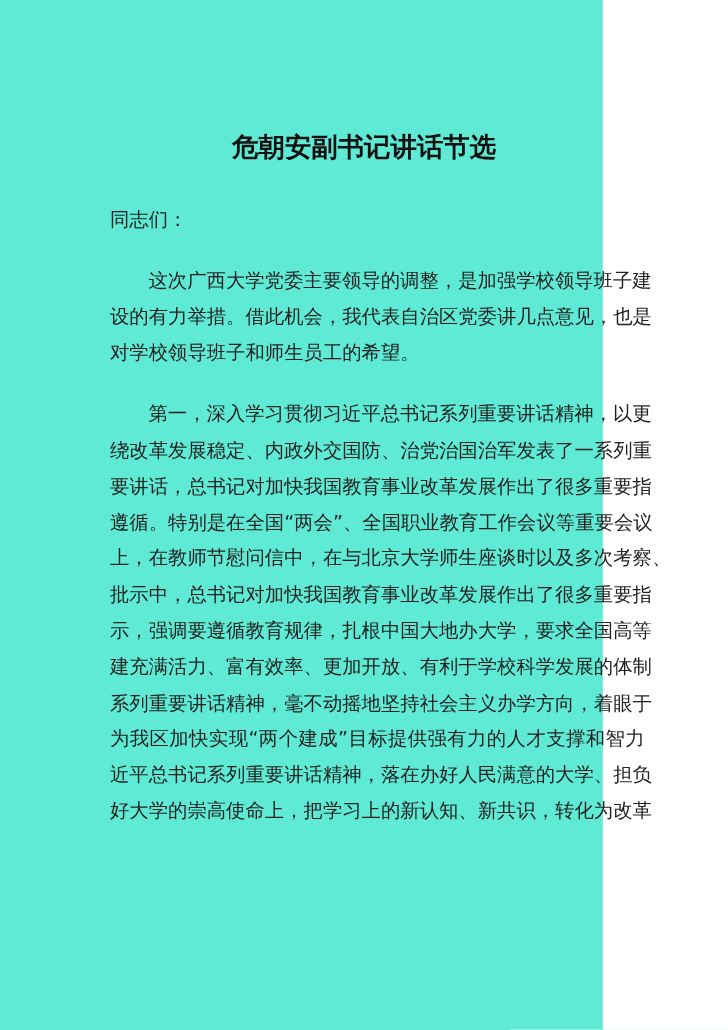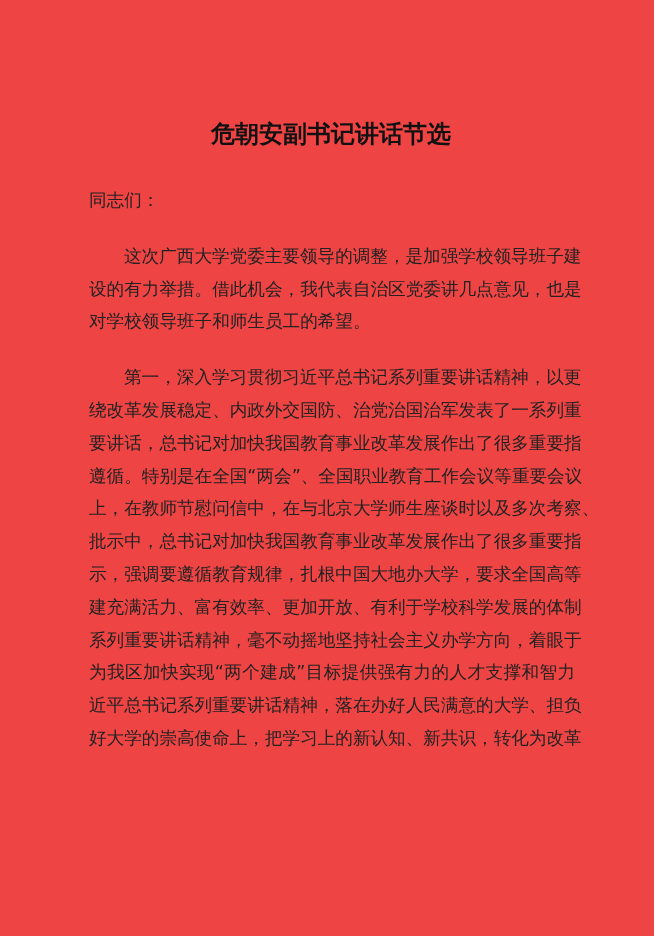--- a/index.html
+++ b/index.html
@@ -1,24 +1,24 @@
 <!DOCTYPE html>
 <html><head>
 <meta charset="utf-8">
 <style>
   html, body { margin: 0; padding: 0; background: #ffffff; }
   body { width: 662px; height: 936px; position: relative; overflow: hidden; }
-  .page { position: absolute; left: 0; top: 0; width: 654px; height: 936px; background: #ef4444; }
+  .page { position: absolute; left: 0; top: 0; width: 548px; height: 936px; background: #5eead4; }
   .title {
     position: absolute; left: 0; top: 116px; width: 662px; text-align: center;
     font-family: "DejaVu Serif", "Liberation Serif", serif; font-weight: bold;
     font-size: 24px; line-height: 36px; color: #111; letter-spacing: 0px;
   }
   .body {
-    position: absolute; left: 89px; top: 184px; width: 486px;
+    position: absolute; left: 100px; top: 184px; width: 486px;
     font-family: "DejaVu Sans", "Liberation Sans", sans-serif;
     font-size: 17.6px; line-height: 32.8px; color: #222;
   }
   .line { display: block; white-space: nowrap; text-align: justify; text-align-last: justify; height: 32.8px; }
   .line.last { text-align-last: left; }
   .line.indent { padding-left: 35px; margin-top: 23px; }
 </style>
 </head>
 <body>
 

